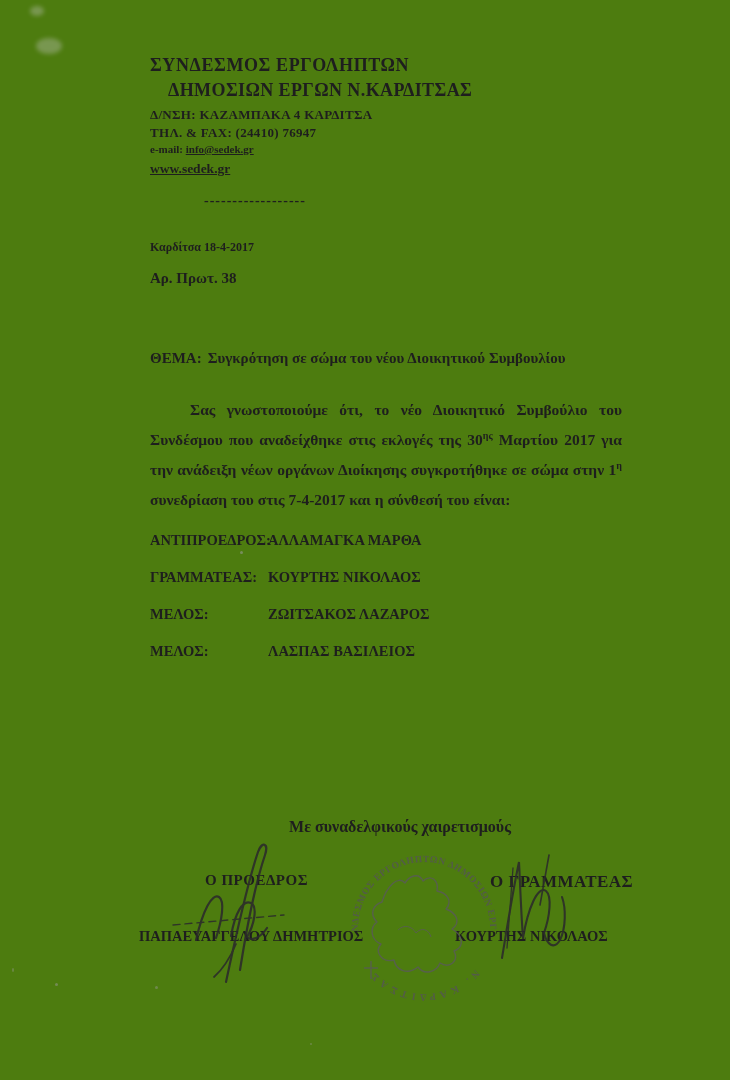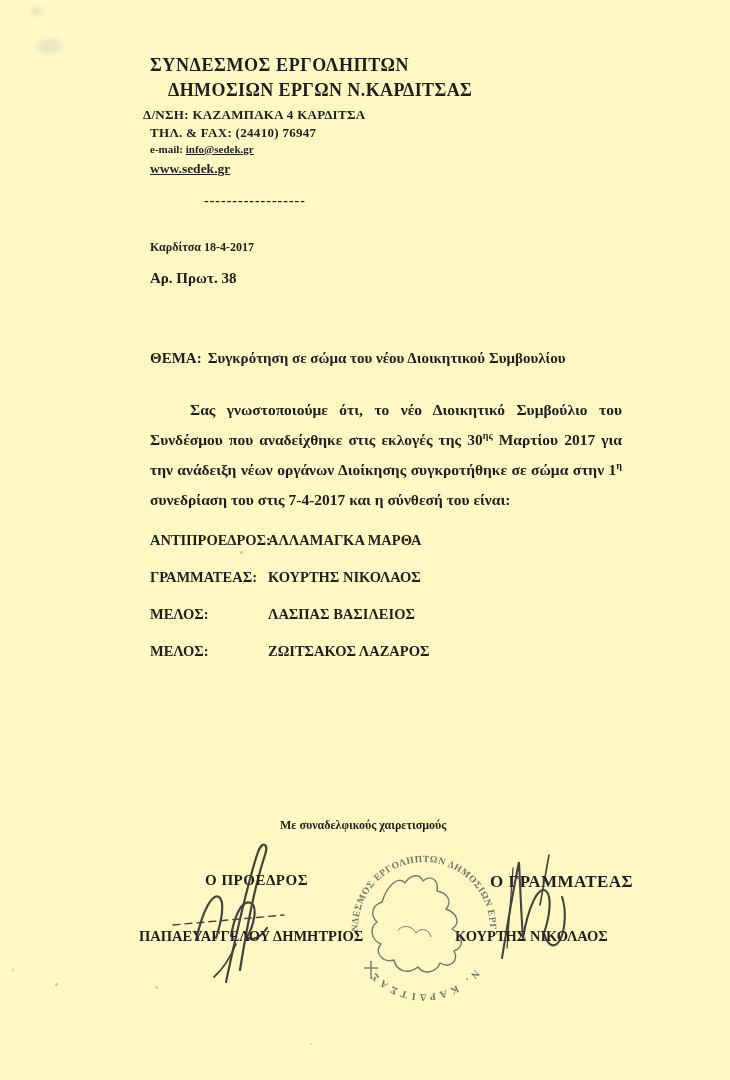--- a/index.html
+++ b/index.html
@@ -1,27 +1,27 @@
 <!DOCTYPE html>
 <html><head>
 <meta charset="utf-8">
 <style>
   html,body{margin:0;padding:0;background:#e8e8e8;}
   .page{
     position:relative;width:730px;height:1080px;margin:0 auto;
-    background:#fef9c3;overflow:hidden;
+    background:#4d7c0f;overflow:hidden;
     font-family:"Liberation Serif","DejaVu Serif",serif;
     color:#1e1e1e;font-weight:bold;
   }
   .abs{position:absolute;}
   
   .org-line1{left:150px;top:55px;font-size:18px;letter-spacing:.6px;}
   .org-line2{left:168px;top:80px;font-size:18px;letter-spacing:.4px;}
   .hdr-small{font-size:13px;letter-spacing:.3px;}
-  .addr{left:143px;top:107px;}
+  .addr{left:150px;top:107px;}
   .phone{left:150px;top:125px;}
   .email{left:150px;top:143px;font-size:11px;}
   .www{left:150px;top:161px;font-size:13.5px;text-decoration:underline;}
   .u{text-decoration:underline;}
   .sep{left:204px;top:193px;font-size:14px;letter-spacing:1px;}
   
   .place-date{left:150px;top:240px;font-size:12px;}
   .protocol{left:150px;top:270px;font-size:15px;}
   
   .subject{left:150px;top:350px;font-size:15px;width:480px;}
@@ -31,21 +31,21 @@
     left:150px;top:395px;width:472px;font-size:15.5px;line-height:30px;
     text-align:justify;text-indent:40px;
   }
   .body-par sup{font-size:10px;line-height:0;}
   
   .board{left:150px;top:532px;width:480px;font-size:14.5px;}
   .board .row{height:37px;}
   .board .role{display:inline-block;width:118px;vertical-align:top;}
   .board .name{display:inline-block;}
   
-  .salutation{left:280px;top:818px;width:240px;text-align:left;font-size:12px;}
+  .salutation{left:280px;top:818px;width:240px;text-align:center;font-size:16px;}
   .title-left{left:205px;top:872px;font-size:15px;letter-spacing:.5px;}
   .title-right{left:490px;top:872px;font-size:17px;letter-spacing:.5px;}
   .name-left{left:139px;top:928px;font-size:14.5px;}
   .name-right{left:455px;top:928px;font-size:14.5px;}
   
   .overlay{left:0;top:0;pointer-events:none;}
   
   .speck{position:absolute;background:#9a9a9a;border-radius:50%;}
   .smudge{position:absolute;background:#c9c9c9;border-radius:50%;filter:blur(2px);opacity:.35;}
 </style>
@@ -80,24 +80,24 @@
   </div>
 
   <div class="abs board">
     <div class="row">
       <span class="role">ΑΝΤΙΠΡΟΕΔΡΟΣ:</span><span class="name">ΑΛΛΑΜΑΓΚΑ ΜΑΡΘΑ</span>
     </div>
     <div class="row">
       <span class="role">ΓΡΑΜΜΑΤΕΑΣ:</span><span class="name">ΚΟΥΡΤΗΣ ΝΙΚΟΛΑΟΣ</span>
     </div>
     <div class="row">
-      <span class="role">ΜΕΛΟΣ:</span><span class="name">ΛΑΣΠΑΣ ΒΑΣΙΛΕΙΟΣ</span>
+      <span class="role">ΜΕΛΟΣ:</span><span class="name">ΖΩΙΤΣΑΚΟΣ ΛΑΖΑΡΟΣ</span>
     </div>
     <div class="row">
-      <span class="role">ΜΕΛΟΣ:</span><span class="name">ΖΩΙΤΣΑΚΟΣ ΛΑΖΑΡΟΣ</span>
+      <span class="role">ΜΕΛΟΣ:</span><span class="name">ΛΑΣΠΑΣ ΒΑΣΙΛΕΙΟΣ</span>
     </div>
   </div>
 
   <div class="abs salutation">Με συναδελφικούς χαιρετισμούς</div>
   <div class="abs title-left">Ο ΠΡΟΕΔΡΟΣ</div>
   <div class="abs title-right">Ο ΓΡΑΜΜΑΤΕΑΣ</div>
   <div class="abs name-left">ΠΑΠΑΕΥΑΓΓΕΛΟΥ ΔΗΜΗΤΡΙΟΣ</div>
   <div class="abs name-right">ΚΟΥΡΤΗΣ ΝΙΚΟΛΑΟΣ</div>
 
   <svg class="abs overlay" width="730" height="1080" viewBox="0 0 730 1080">

